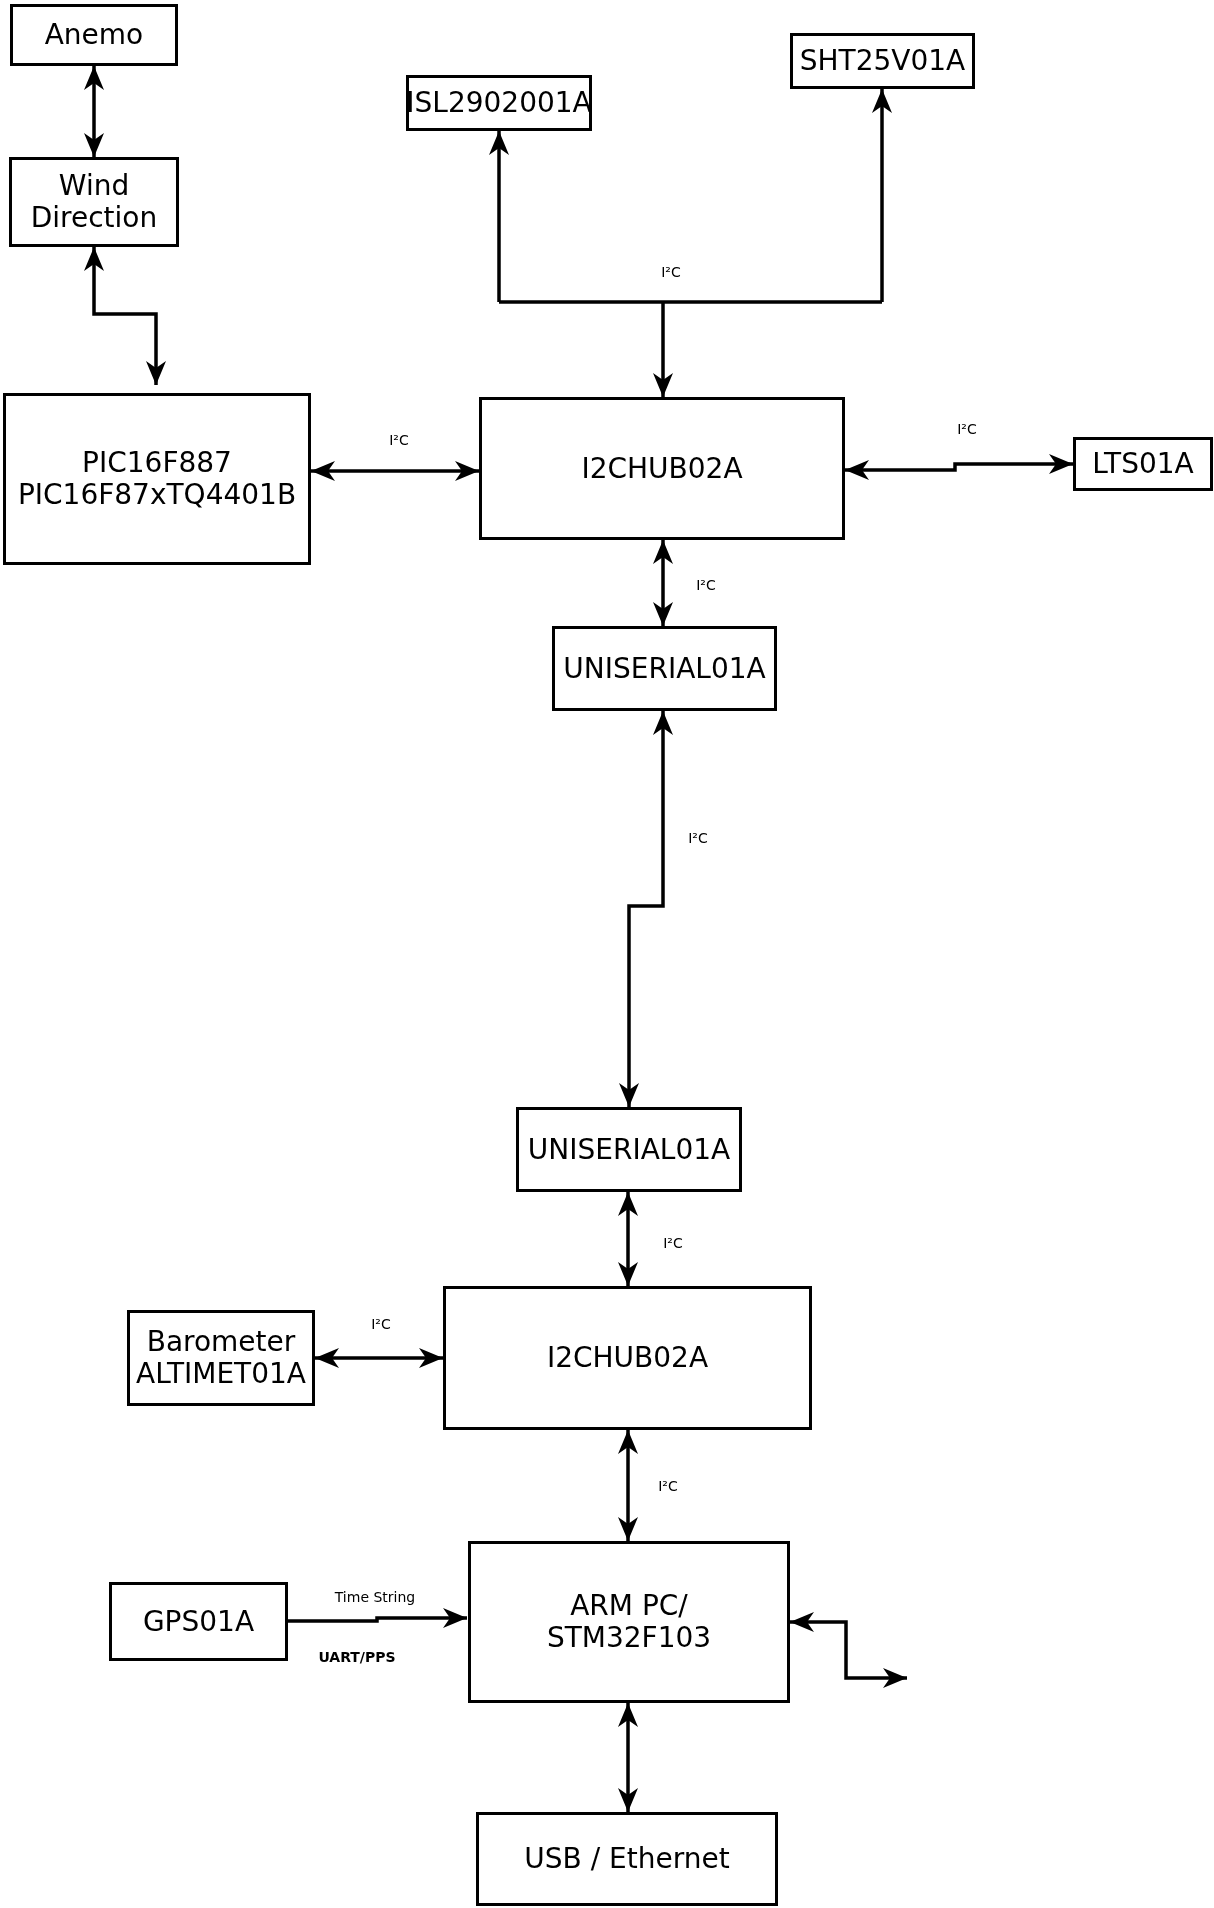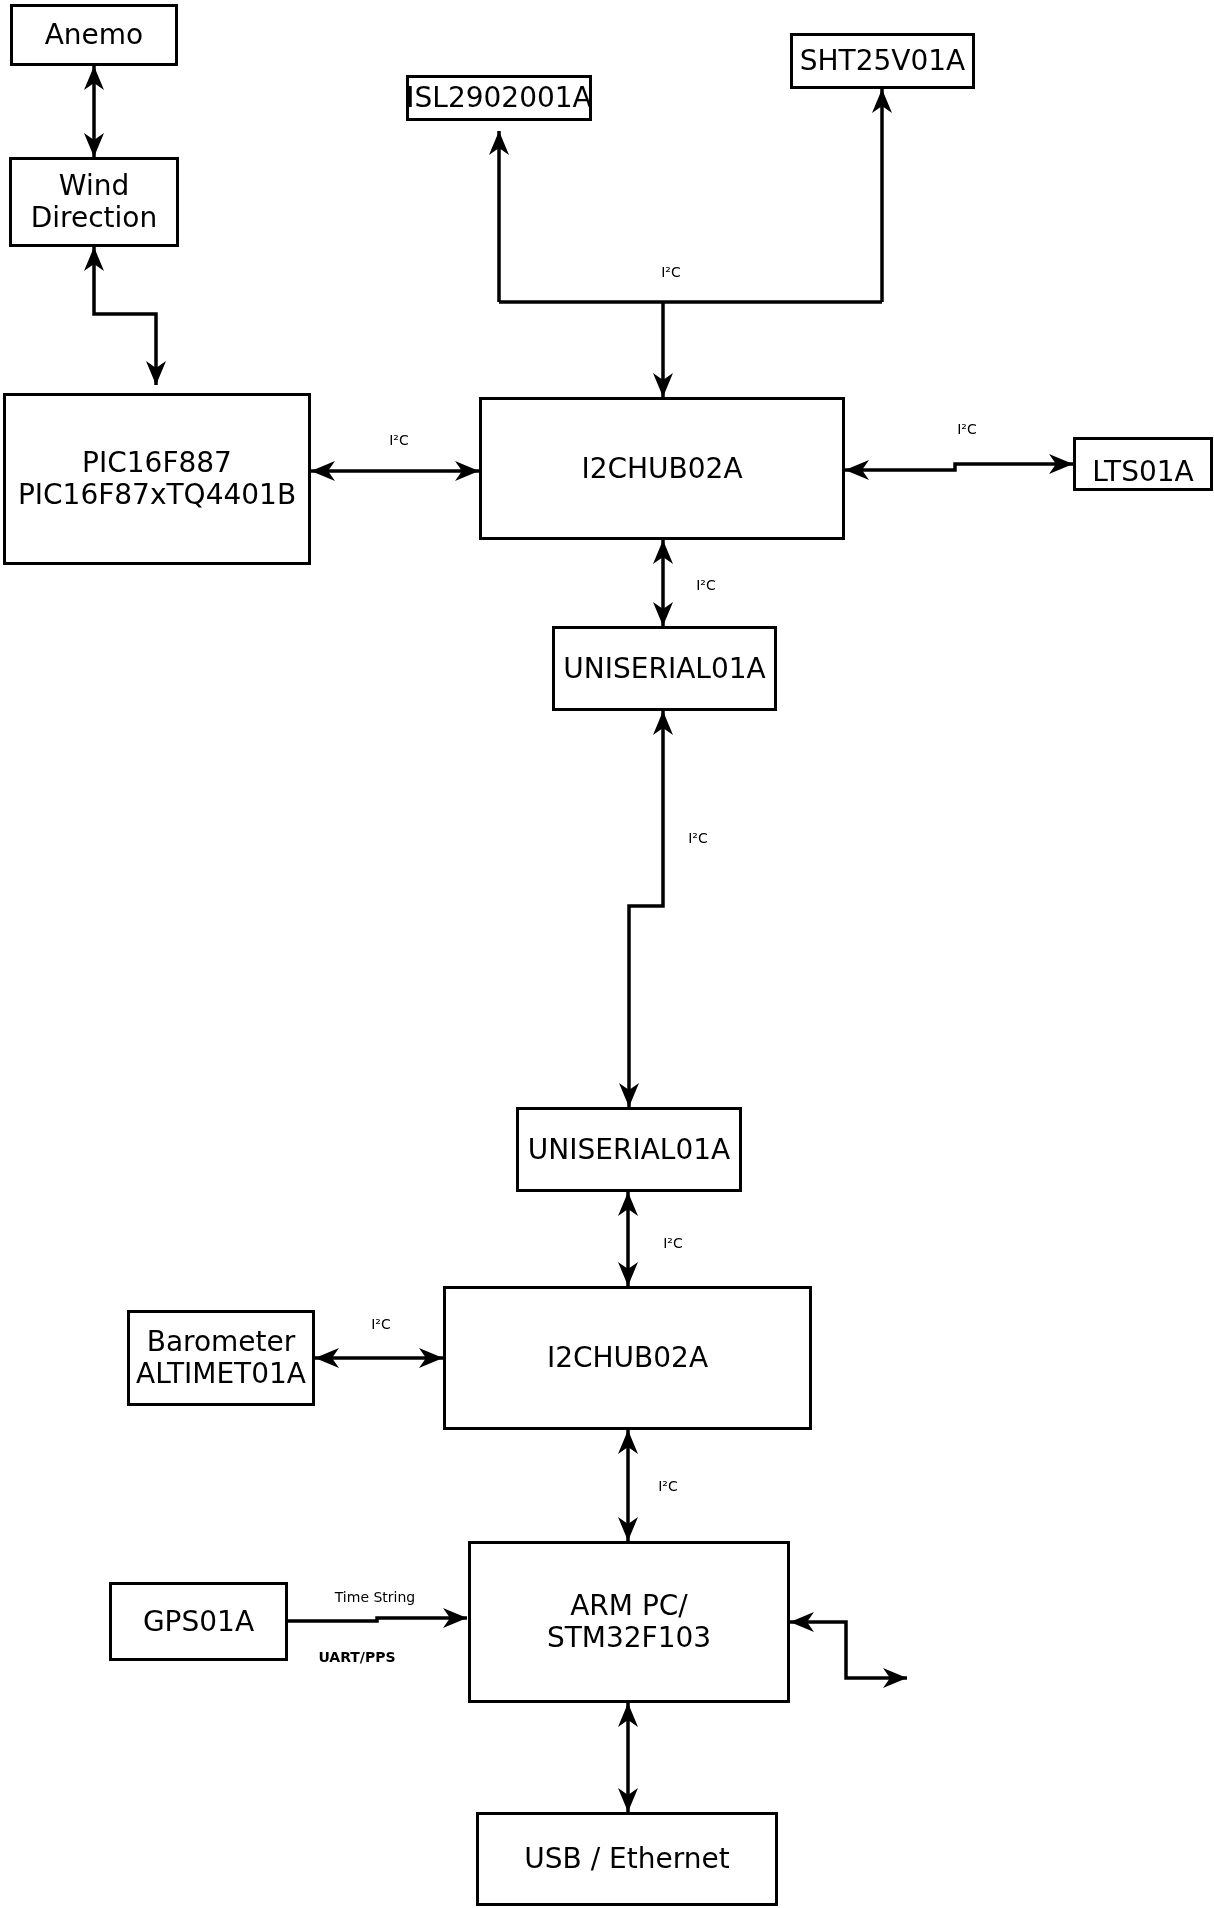--- a/index.html
+++ b/index.html
@@ -86,38 +86,38 @@
 
   <div class="node" style="left:10px; top:4px; width:168px; height:62px;">
     <span>Anemo</span>
   </div>
 
   <div class="node" style="left:9px; top:157px; width:170px; height:90px;">
     <span>Wind</span>
     <span>Direction</span>
   </div>
 
-  <div class="node" style="left:406px; top:75px; width:186px; height:46px;">
+  <div class="node" style="left:406px; top:75px; width:186px; height:56px;">
     <span>ISL2902001A</span>
   </div>
 
   <div class="node" style="left:790px; top:33px; width:185px; height:56px;">
     <span>SHT25V01A</span>
   </div>
 
   <div class="node" style="left:3px; top:385px; width:308px; height:172px;margin-top:8px;">
     <span>PIC16F887</span>
     <span>PIC16F87xTQ4401B</span>
   </div>
 
   <div class="node" style="left:479px; top:397px; width:366px; height:143px;">
     <span>I2CHUB02A</span>
   </div>
 
-  <div class="node" style="left:1073px; top:437px; width:140px; height:54px;justify-content:flex-end;">
+  <div class="node" style="left:1073px; top:437px; width:140px; height:54px;">
     <span>LTS01A</span>
   </div>
 
   <div class="node" style="left:552px; top:626px; width:225px; height:85px;">
     <span>UNISERIAL01A</span>
   </div>
 
   <div class="node" style="left:516px; top:1107px; width:226px; height:85px;">
     <span>UNISERIAL01A</span>
   </div>

